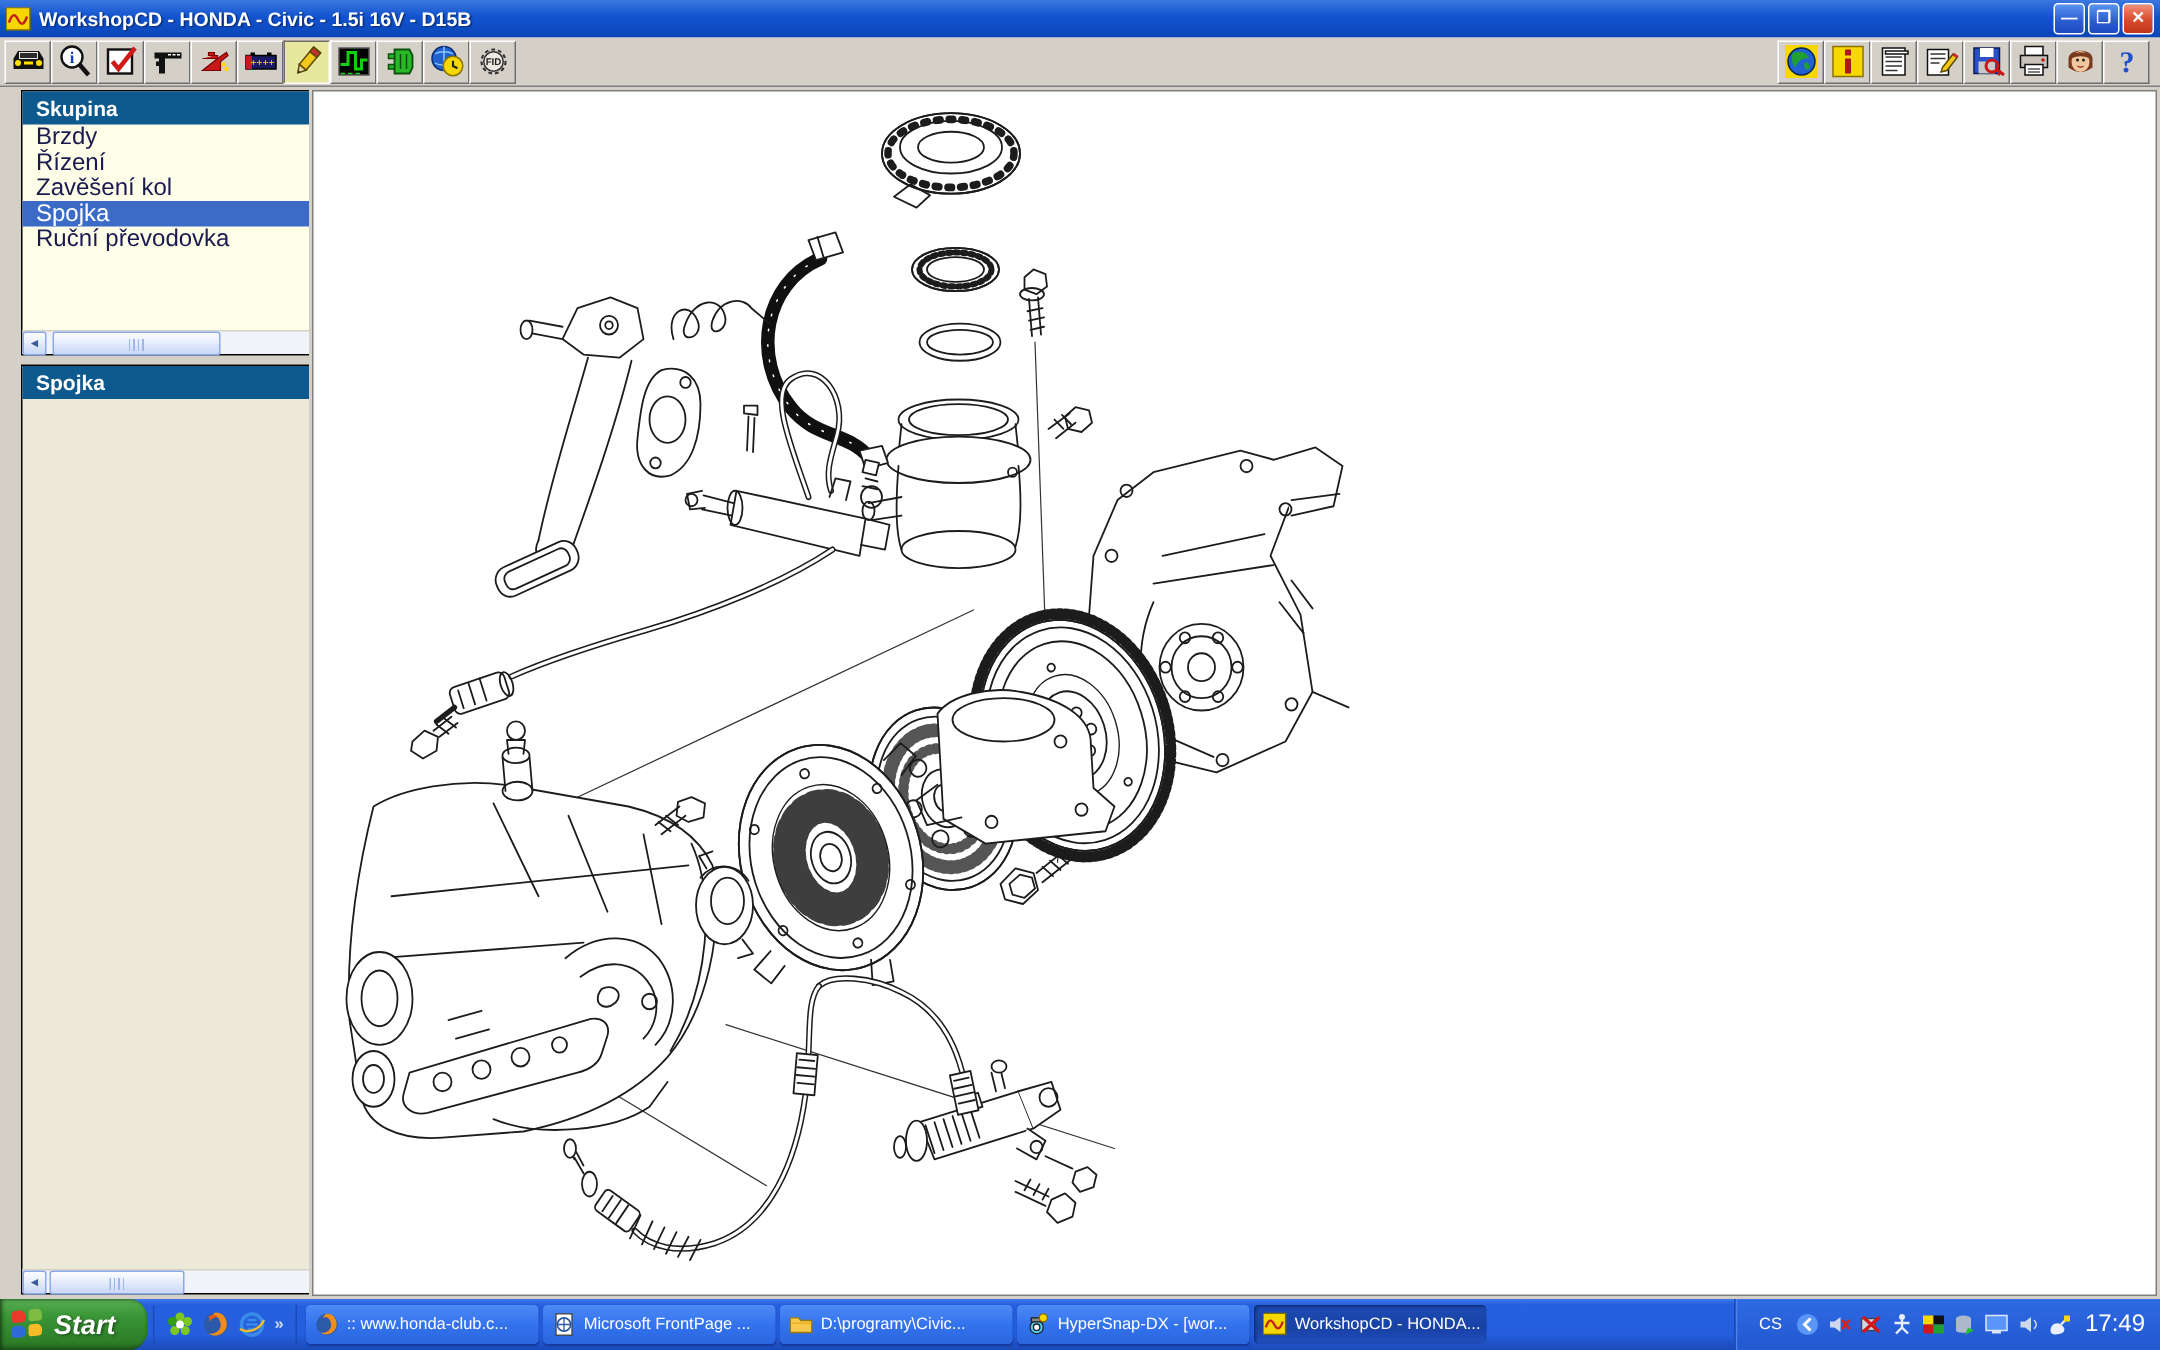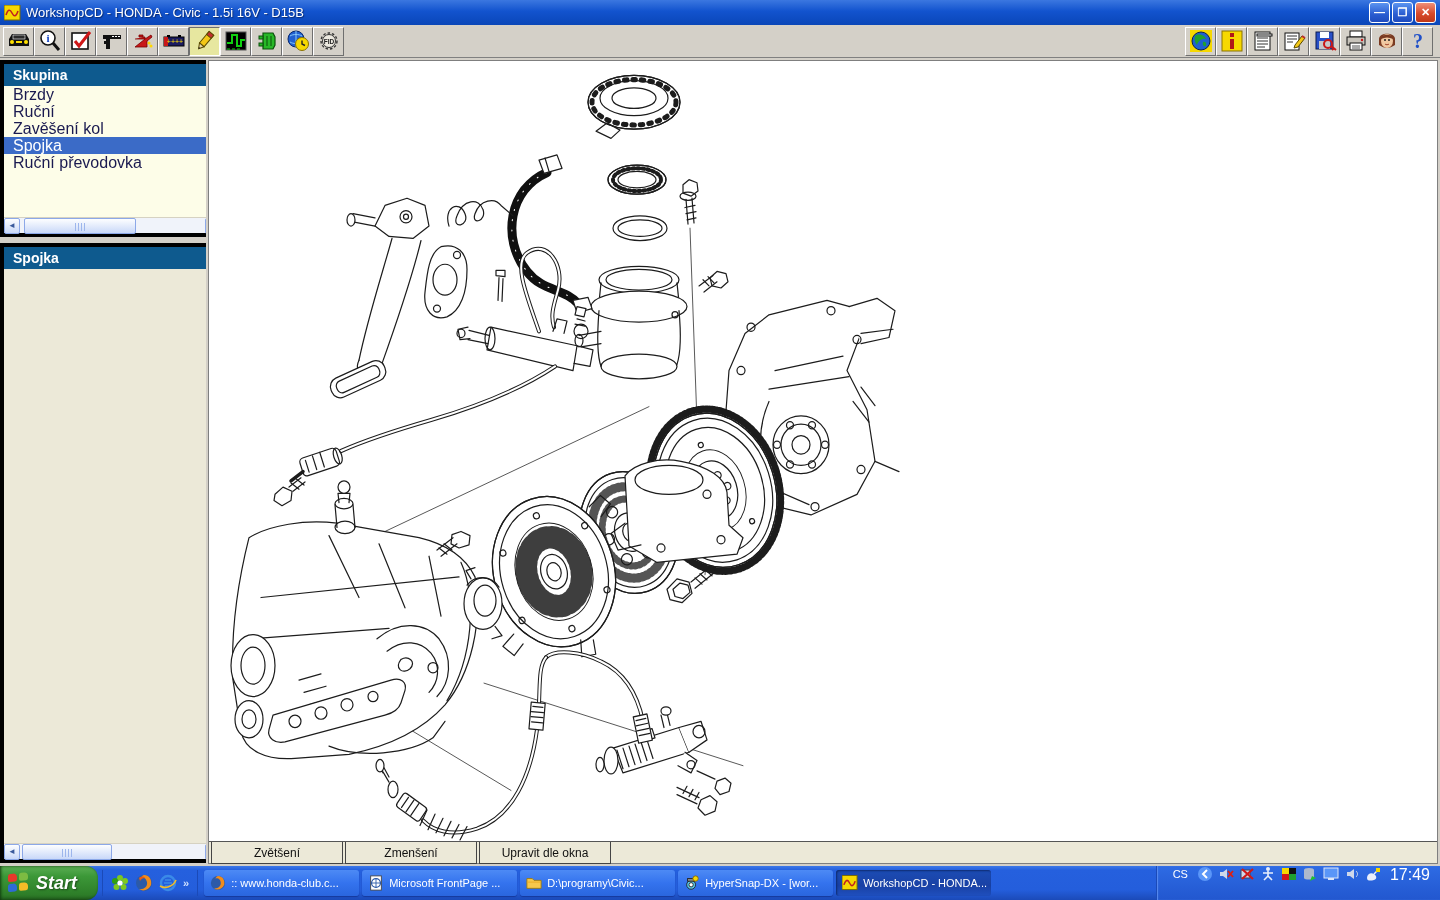--- a/index.html
+++ b/index.html
@@ -3,40 +3,40 @@
 <meta charset="utf-8">
 <style>
   * { margin:0; padding:0; box-sizing:border-box; }
   html,body { width:1440px; height:900px; overflow:hidden; font-family:"Liberation Sans",sans-serif; background:#D4D0C8; }
 
   
   .titlebar { position:absolute; left:0; top:0; width:1440px; height:25px;
     background:linear-gradient(180deg,#3B77E0 0%,#1253CE 45%,#0A46B8 100%);
     display:flex; align-items:center; padding:0 4px; }
   .app-icon { width:17px; height:16px; margin-right:5px; flex:0 0 auto; }
-  .title-text { color:#fff; font-weight:normal; font-size:13px; text-shadow:1px 1px 1px #0a2c74; white-space:nowrap; }
+  .title-text { color:#fff; font-weight:bold; font-size:13px; text-shadow:1px 1px 1px #0a2c74; white-space:nowrap; }
   .winbtns { margin-left:auto; display:flex; gap:2px; }
   .wb { width:21px; height:21px; border-radius:3px; border:1px solid #fff;
     background:linear-gradient(180deg,#5B94F0,#2A5CD0 60%,#1E4BBE); color:#fff;
     font-size:11px; line-height:18px; text-align:center; font-weight:bold; }
   .wb.close { background:linear-gradient(180deg,#F09078,#D84A2C 55%,#C03818); }
 
   
   .toolbar { position:absolute; left:0; top:25px; width:1440px; height:33px; background:#D4D0C8;
     border-bottom:1px solid #808080; display:flex; align-items:center; padding:0 3px; }
   .tgroup { display:flex; }
   .tgroup.right { margin-left:auto; margin-right:4px; }
   .tb { width:31px; height:29px; background:#D4D0C8; border:1px solid; border-color:#fff #6f6f6f #6f6f6f #fff;
     display:flex; align-items:center; justify-content:center; padding:0; }
   .tb.active { background:#E7E7A0; border-color:#6f6f6f #fff #fff #6f6f6f; }
   .tb svg { width:24px; height:24px; }
 
   
   .sidebar { position:absolute; left:0; top:58px; width:206px; bottom:34px; background:#D4D0C8; }
-  .panel { position:absolute; left:0; width:225px; border:4px solid #000000; background:#FDFDE8; }
+  .panel { position:absolute; left:14px; width:225px; border:1px solid #000000; background:#FDFDE8; }
   .p1 { top:2px; height:177px; }
   .p2 { top:185px; bottom:3px; background:#ECE9D8; }
   .phead { height:22px; background:#0E5A8E; color:#fff; font-weight:bold; font-size:14px; line-height:22px; padding-left:9px; }
   .plist { font-size:16px; color:#1a1a50; }
   .litem { height:17px; line-height:17px; padding-left:9px; white-space:nowrap; cursor:default; }
   .litem.selected { background:#3B6BC7; color:#fff; }
   .hscroll { position:absolute; left:0; right:0; bottom:0; height:16px; display:flex; background:#F0F3FA; border-top:1px solid #D6D2C2; }
   .sbtn { width:16px; height:16px; background:linear-gradient(180deg,#FDFEFF,#C9D8F8); border:1px solid #8CA8E8; border-radius:2px;
     font-size:8px; color:#3A5A9C; text-align:center; line-height:14px; flex:0 0 auto; }
   .strack { flex:1; position:relative; }
@@ -65,21 +65,21 @@
   .flag i { border-radius:2px 4px 2px 2px; }
   .quick { display:flex; align-items:center; gap:6px; padding:0 8px; border-left:1px solid #1B4AB8; border-right:1px solid #1B4AB8; height:26px; margin-left:4px; }
   .qi { width:18px; height:18px; }
   .chev { color:#cfe0ff; font-size:11px; font-weight:bold; }
   .tasks { display:flex; gap:3px; margin-left:6px; }
   .task { width:155px; height:26px; border-radius:3px; display:flex; align-items:center; gap:5px; padding:0 6px;
     background:linear-gradient(180deg,#4D8AF5 0%,#3473EE 50%,#2A66DE 100%); box-shadow:0 1px 1px #16399c;
     color:#fff; font-size:11px; white-space:nowrap; overflow:hidden; }
   .task.active { background:linear-gradient(180deg,#1C4CB4 0%,#1941A5 60%,#1F4FBE 100%); box-shadow:inset 1px 1px 2px #0e2a6e; }
   .task svg { flex:0 0 auto; }
-  .tray { margin-left:auto; height:34px; display:flex; gap:5px; padding:0 10px 0 12px;
+  .tray { margin-left:auto; height:34px; display:flex; align-items:center; gap:5px; padding:0 10px 0 12px;
     background:linear-gradient(180deg,#2E6BE4 0%,#2257CF 100%); border-left:1px solid #1B4AB8; box-shadow:1px 0 1px #5a8cf0 inset; }
   .lang { color:#fff; font-size:11px; padding:2px 4px; }
   .trayic { width:16px; height:16px; display:block; }
   .clock { color:#fff; font-size:16px; margin-left:4px; }
 
   svg { display:block; }
 </style>
 </head>
 <body>
 
@@ -249,21 +249,21 @@
       </svg>
     </button>
   </div>
 </div>
 
 <div class="sidebar">
   <div class="panel p1">
     <div class="phead">Skupina</div>
     <div class="plist">
       <div class="litem">Brzdy</div>
-      <div class="litem">Ruční</div>
+      <div class="litem">Řízení</div>
       <div class="litem">Zavěšení kol</div>
       <div class="litem selected">Spojka</div>
       <div class="litem">Ruční převodovka</div>
     </div>
     <div class="hscroll">
       <div class="sbtn">◄</div>
       <div class="strack">
           <div class="sthumb" style="left:4px;width:112px;">
             <span class="grip"></span>
           </div>
@@ -574,25 +574,20 @@
         <g transform="rotate(35 202 724)">
           <rect x="188" y="715" width="28" height="16" rx="3" fill="#fff"></rect>
           <path d="M194,717 l0,12 M200,716 l0,14 M206,716 l0,14"></path>
         </g>
         <ellipse cx="184" cy="706" rx="5" ry="8" fill="#fff"></ellipse>
         <path d="M180,699 l-6,-10 M174,690 l-4,-8 M180,694 l-5,-9"></path>
         <ellipse cx="171" cy="683" rx="4" ry="6" fill="#fff"></ellipse>
       </g>
     </svg>
 
-    <div class="btnbar">
-      <button class="vbtn">Zvětšení</button>
-      <button class="vbtn">Zmenšení</button>
-      <button class="vbtn">Upravit dle okna</button>
-    </div>
   </div>
 </div>
 
 <div class="taskbar">
   <div class="startbtn">
     <span class="flag">
       <i style="background:#E8392B"></i>
         <i style="background:#7DBB42"></i>
         <i style="background:#2E6BD6"></i>
         <i style="background:#F4BC27"></i>

